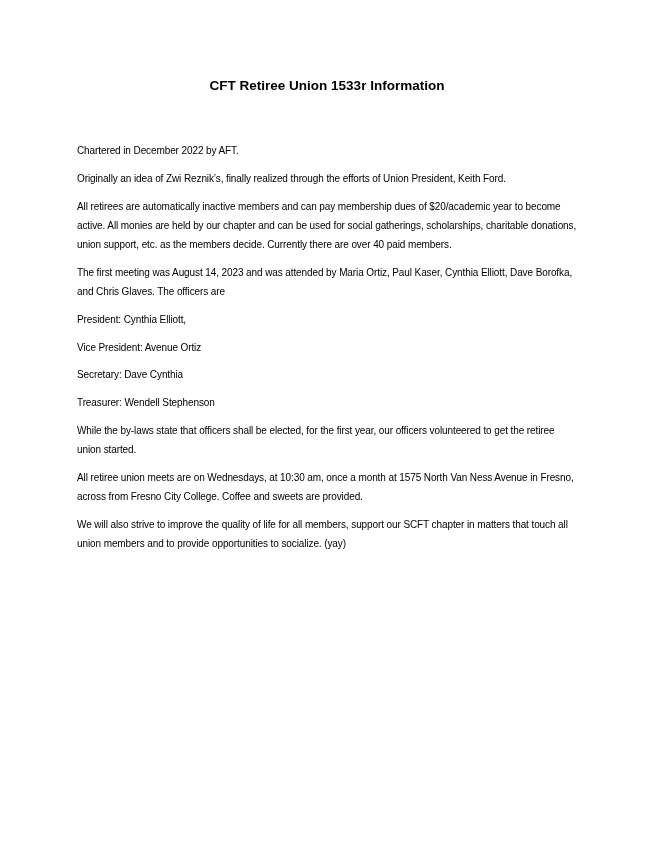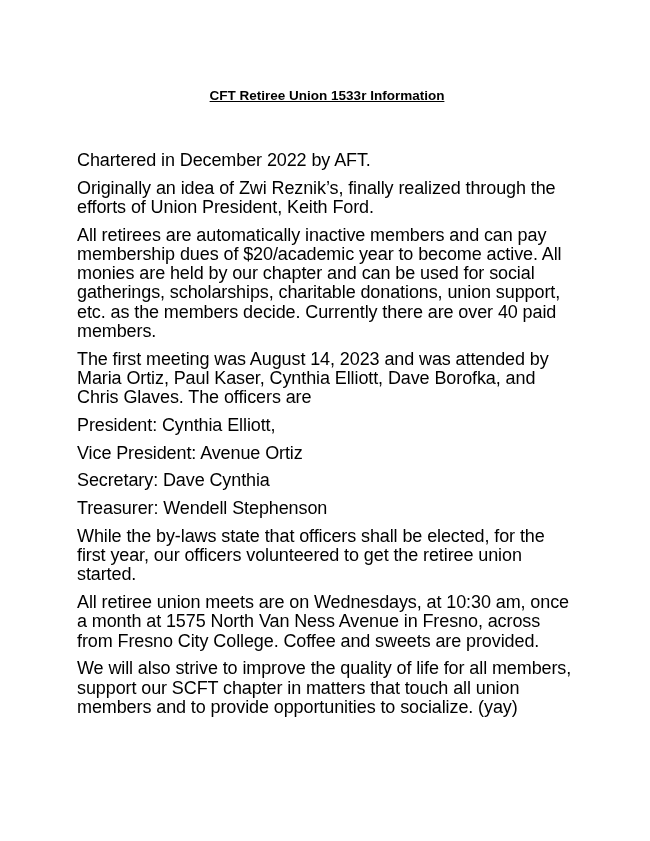--- a/index.html
+++ b/index.html
@@ -1,21 +1,21 @@
 <!DOCTYPE html>
 <html><head>
 <meta charset="utf-8">
 <style>
   html, body { margin: 0; padding: 0; background: #ffffff; }
   body { width: 650px; height: 841px; position: relative; overflow: hidden;
          font-family: "Liberation Sans", "DejaVu Sans", sans-serif; color: #000; }
   .page { position: absolute; left: 77px; top: 76px; width: 500px; }
   .title { text-align: center; font-weight: bold; font-size: 13.5px; line-height: 19px;
-           margin: 10px 0 46px 0; width: 500px; text-decoration: underline; }
-  .para { font-size: 18px; line-height: 19.2px; margin: 0 0 8.6px 0; letter-spacing: -0.1px; }
+           margin: 0 0 46px 0; width: 500px; }
+  .para { font-size: 10px; line-height: 19.2px; margin: 0 0 8.6px 0; letter-spacing: -0.1px; }
 </style>
 </head>
 <body>
 
 <div class="page">
   <div class="title">CFT Retiree Union 1533r Information</div>
   <p class="para">Chartered in December 2022 by AFT.</p>
   <p class="para">Originally an idea of Zwi Reznik’s, finally realized through the efforts of Union President, Keith Ford.</p>
   <p class="para">All retirees are automatically inactive members and can pay membership dues of $20/academic year to become active.  All monies are held by our chapter and can be used for social gatherings, scholarships, charitable donations, union support, etc.  as the members decide. Currently there are over 40 paid members.</p>
   <p class="para">The first meeting was August 14, 2023 and was attended by Maria Ortiz, Paul Kaser, Cynthia Elliott, Dave Borofka, and Chris Glaves.  The officers are</p>

